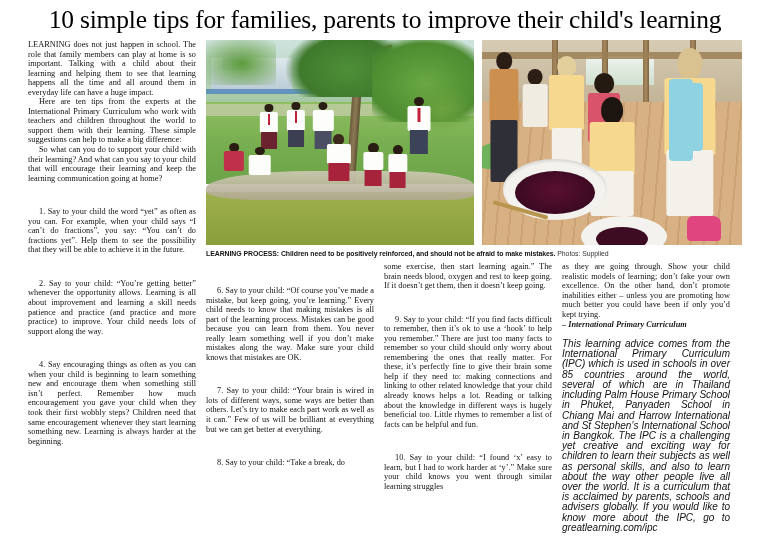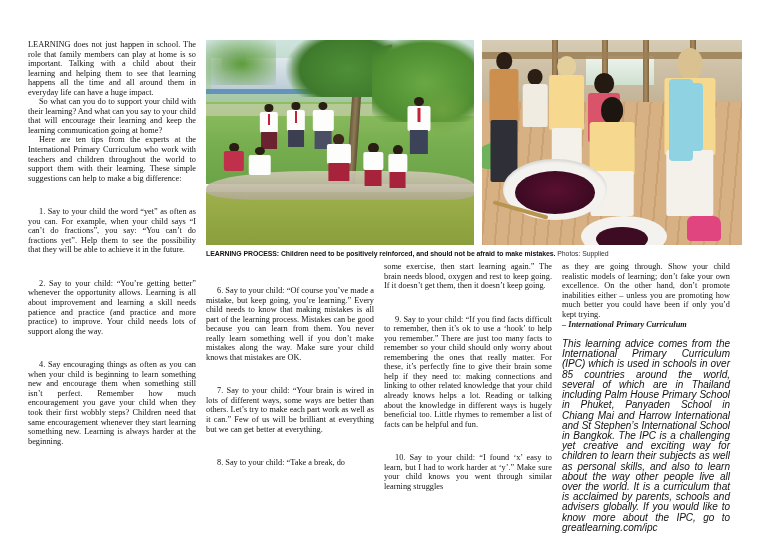--- a/index.html
+++ b/index.html
@@ -213,20 +213,23 @@
                 background:#f6d98f; border-radius:3px 3px 2px 2px; }
   .kid2 .pants{ position:absolute; left:50%; transform:translateX(-50%);
                 background:#f3f1ea; border-radius:2px; }
   .scarf { position:absolute; background:#8fd2e2; border-radius:4px; }
 </style>
 </head>
 <body>
 
 <div class="page">
 
+  <div class="headline-wrap">
+    <div class="headline">10 simple tips for families, parents to improve their child's learning</div>
+  </div>
 
   <div class="content">
 
     <div class="photo-block">
       <div class="photos">
 
         <div class="photo left">
           <div class="scene">
             <div class="p1-sky"></div>
             <div class="p1-bldg"></div>
@@ -358,22 +361,22 @@
       <div class="caption">
         <span>LEARNING PROCESS:</span><span> Children need to be positively reinforced, and should not be afraid to make mistakes.</span><span class="credit"> Photos: Supplied</span>
       </div>
     </div>
 
     <div class="cols">
 
       <div class="col">
         <div class="body-text">
           <p class="firstpara">LEARNING does not just happen in school. The role that family members can play at home is so important. Talking with a child about their learning and helping them to see that learning happens all the time and all around them in everyday life can have a huge impact.</p>
+          <p>Here are ten tips from the experts at the International Primary Curriculum who work with teachers and children throughout the world to support them with their learning. These simple suggestions can help to make a big difference:</p>
           <p>So what can you do to support your child with their learning? And what can you say to your child that will encourage their learning and keep the learning communication going at home?</p>
-          <p>Here are ten tips from the experts at the International Primary Curriculum who work with teachers and children throughout the world to support them with their learning. These simple suggestions can help to make a big difference:</p>
           <p class="gap">1. Say to your child the word “yet” as often as you can. For example, when your child says “I can’t do fractions”, you say: “You can’t do fractions yet”. Help them to see the possibility that they will be able to achieve it in the future.</p>
           <p class="gap">2. Say to your child: “You’re getting better” whenever the opportunity allows. Learning is all about improvement and learning a skill needs patience and practice (and practice and more practice) to improve. Your child needs lots of support along the way.</p>
           <p class="gap">4. Say encouraging things as often as you can when your child is beginning to learn something new and encourage them when something still isn’t perfect. Remember how much encouragement you gave your child when they took their first wobbly steps? Children need that same encouragement whenever they start learning something new. Learning is always harder at the beginning.</p>
         </div>
       </div>
 
       <div class="col">
         <div class="lower">
           <div class="body-text">
             <p class="gap">6. Say to your child: “Of course you’ve made a mistake, but keep going, you’re learning.” Every child needs to know that making mistakes is all part of the learning process. Mistakes can be good because you can learn from them. You never really learn something well if you don’t make mistakes along the way. Make sure your child knows that mistakes are OK.</p>

